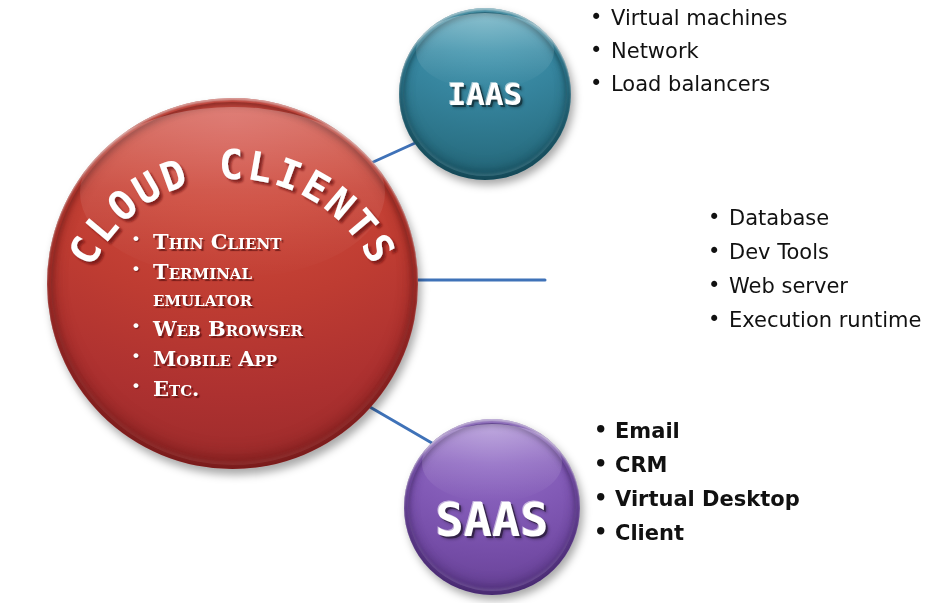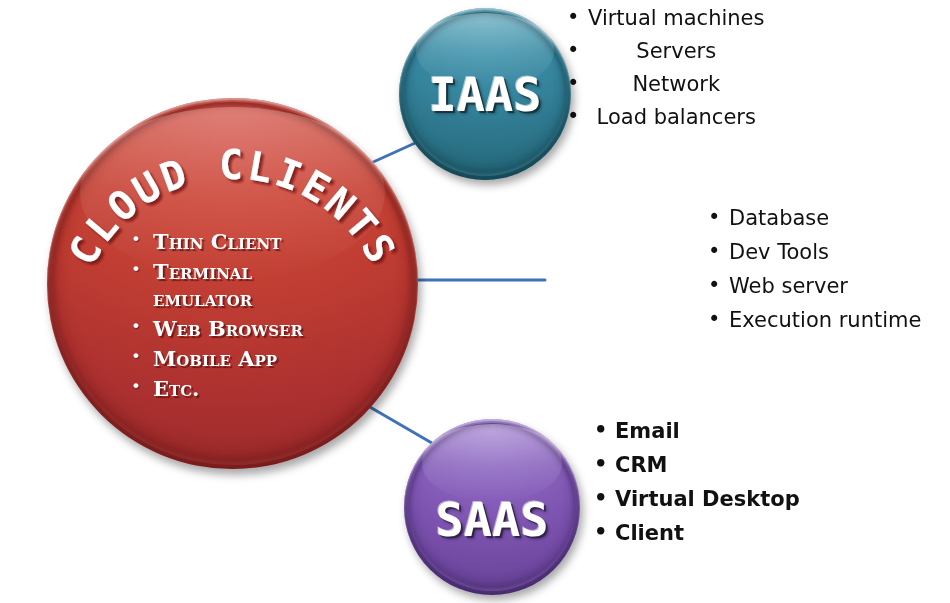--- a/index.html
+++ b/index.html
@@ -162,21 +162,21 @@
       3px 5px 8px rgba(0,0,0,0.35);
   }
   #iaas-node .rim {
     position: absolute;
     left: 4px; top: 4px; right: 4px; bottom: 4px;
     border-radius: 50%;
     box-shadow:
       inset 0 3px 5px rgba(8,44,56,0.45),
       inset 0 -2px 3px rgba(190,235,245,0.20);
   }
-  #iaas-node .service-label { font-size: 47px; }
+  #iaas-node .service-label { font-size: 31px; }
 
   #paas-node {
     left: 536px;
     top: 199px;
     width: 159px;
     height: 159px;
     background: radial-gradient(ellipse 120% 98% at 50% 5%,
        #b2d966 0%, #a4d04f 24%, #95c43f 50%, #87b636 75%, #74a02c 100%);
     box-shadow:
       inset 0 2px 2px rgba(255,255,255,0.60),
@@ -249,21 +249,21 @@
     white-space: nowrap;
   }
   .feature-list li::before {
     content: "\2022";
     position: absolute;
     left: 2px;
     top: -1px;
     font-size: 21px;
     color: #111111;
   }
-  #iaas-list  { left: 565px; top: 8px; text-align: center; }
+  #iaas-list  { left: 588px; top: 8px; }
   #iaas-list li  { margin-bottom: 12px; }
   #paas-list  { left: 706px; top: 208px; }
   #paas-list li  { margin-bottom: 13px; }
   #saas-list  { left: 592px; top: 421px; font-weight: bold; }
   #saas-list li  { margin-bottom: 13px; }
 </style>
 </head>
 <body>
 
 <div id="stage">
@@ -299,21 +299,20 @@
     </ul>
   </div>
 
   <div class="node service-node" id="iaas-node">
     <div class="rim"></div>
     <div class="gloss-top"></div>
     <span class="service-label">IAAS</span>
   </div>
   <ul class="feature-list" id="iaas-list">
     <li>Virtual machines</li>
-    <li>Servers</li>
     <li>Network</li>
     <li>Load balancers</li>
   </ul>
 
   <ul class="feature-list" id="paas-list">
     <li>Database</li>
     <li>Dev Tools</li>
     <li>Web server</li>
     <li>Execution runtime</li>
   </ul>

